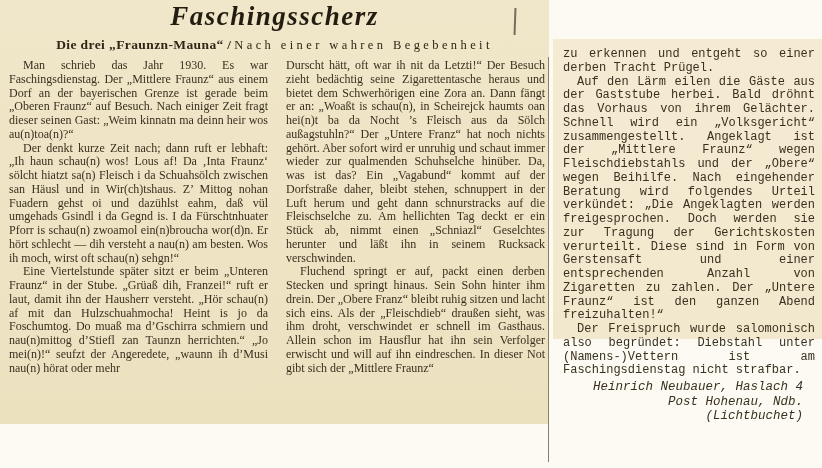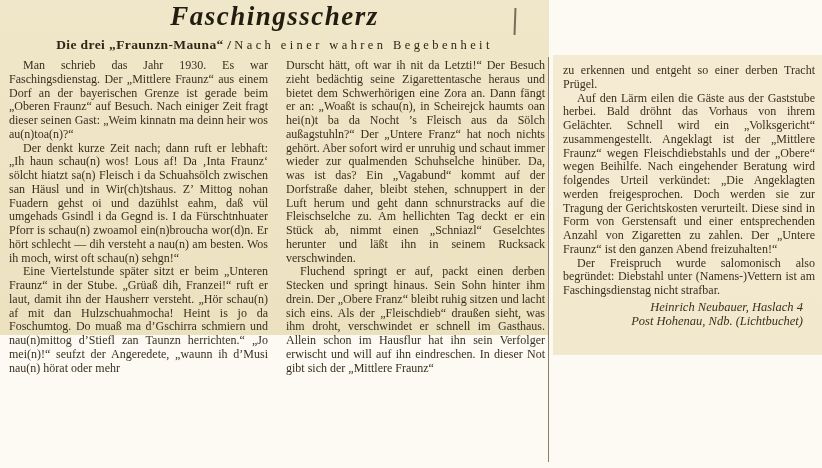--- a/index.html
+++ b/index.html
@@ -5,21 +5,21 @@
   html,body{margin:0;padding:0;}
   body{
     width:822px;height:468px;overflow:hidden;
     font-family:"Liberation Serif", serif;
     background:#fcfaf2;
   }
   .stage{position:relative;width:822px;height:468px;background:#fcfaf2;overflow:hidden;}
 
   
   .sheet{
-    position:absolute;left:0;top:0;width:549px;height:335px;
+    position:absolute;left:0;top:0;width:549px;height:424px;
     background:linear-gradient(180deg,#f0e6c9 0%,#eee3c3 60%,#ece1bf 100%);
   }
   .hdr{padding-top:2px;}
   .title{
     margin:0;text-align:center;
     font-style:italic;font-weight:700;font-size:27px;line-height:28px;
     letter-spacing:1.5px;color:#231c10;
   }
   .subtitle{
     margin-top:7px;text-align:center;font-size:13.5px;color:#2e2617;white-space:nowrap;
@@ -38,23 +38,24 @@
   .copy{font-size:12px;line-height:13.75px;color:#39301f;text-align:justify;}
   .copy p{margin:0;}
   .copy p.indent{text-indent:14px;}
   .copy p.noindent{text-indent:0;}
 
   
   .divider{position:absolute;left:548px;top:57px;width:1px;height:405px;background:#897e67;}
 
   
   .panel{
-    position:absolute;left:553px;top:55px;width:269px;height:300px;
+    position:absolute;left:553px;top:39px;width:269px;height:300px;
     box-sizing:border-box;padding:9px 7px 0 10px;
     background:linear-gradient(180deg,#f5ebd3 0%,#f2e8cd 100%);
+    font-family:Liberation Mono, monospace;
   }
   .signature{
     font-style:italic;text-align:right;
     padding-right:12px;margin-top:2px;
     font-size:12.5px;line-height:14.5px;color:#39301f;
   }
 
   
   .artifact{
     position:absolute;left:514px;top:8px;width:2px;height:27px;

